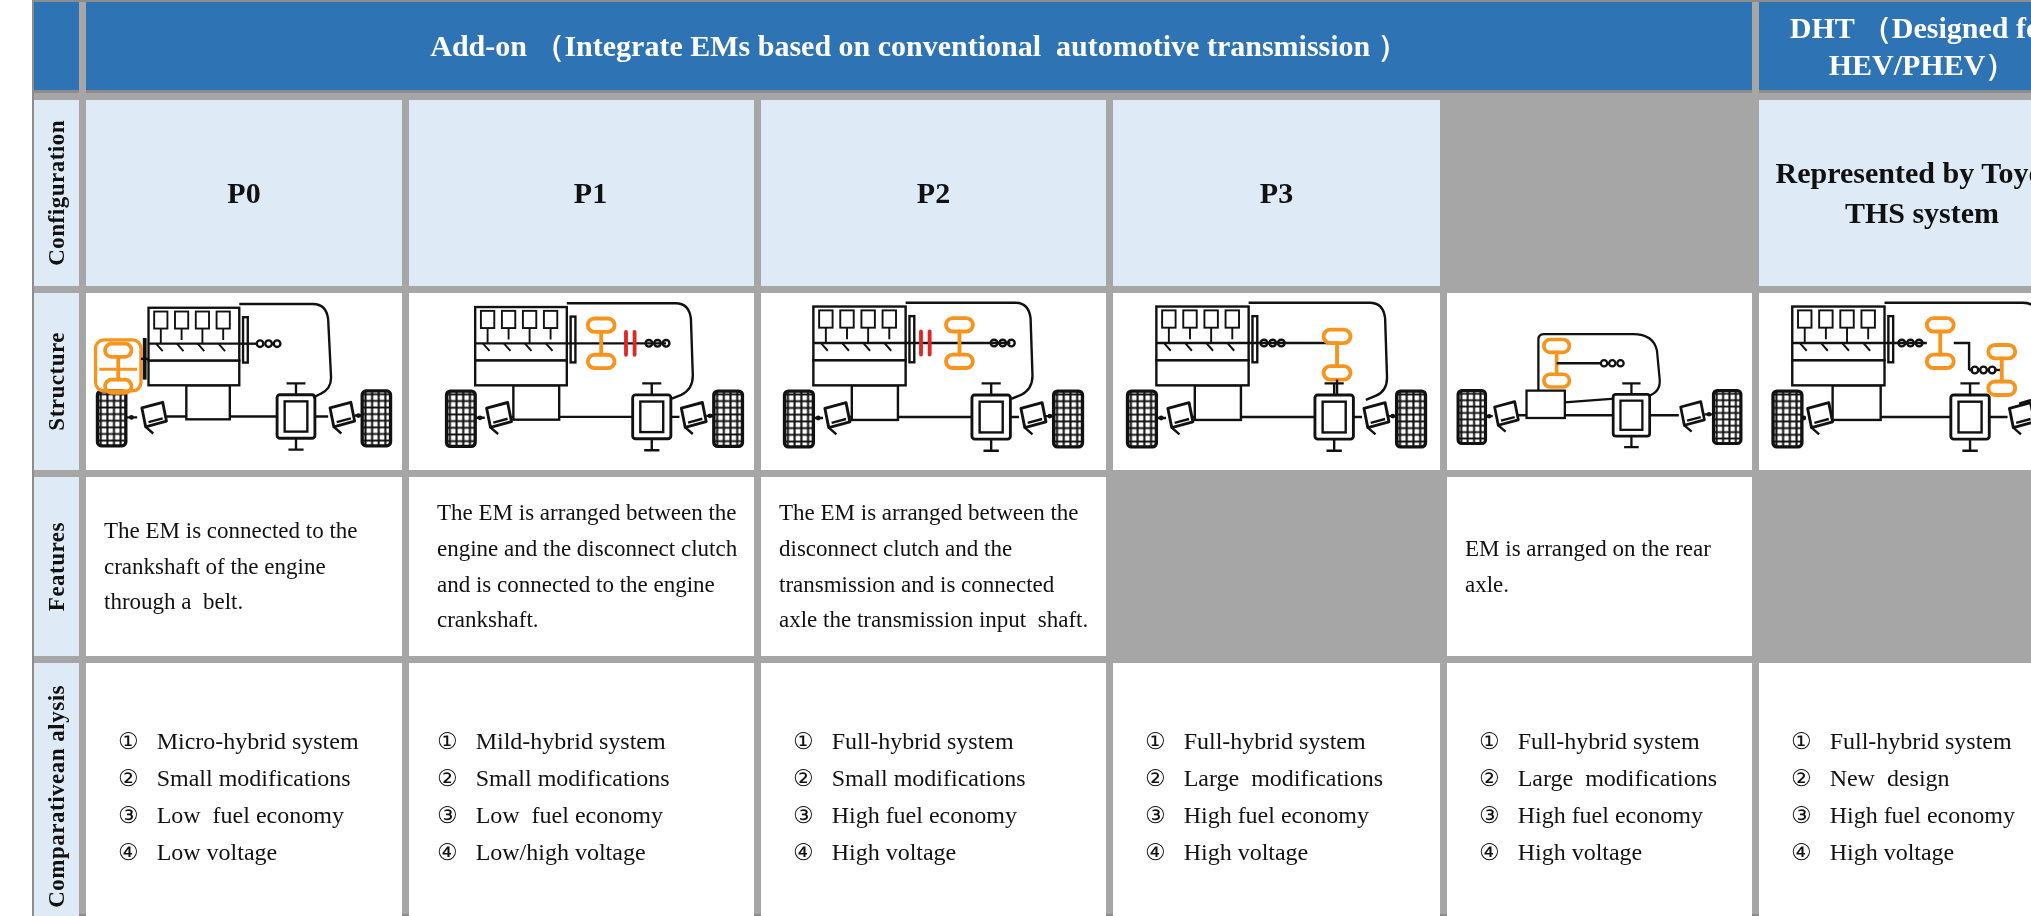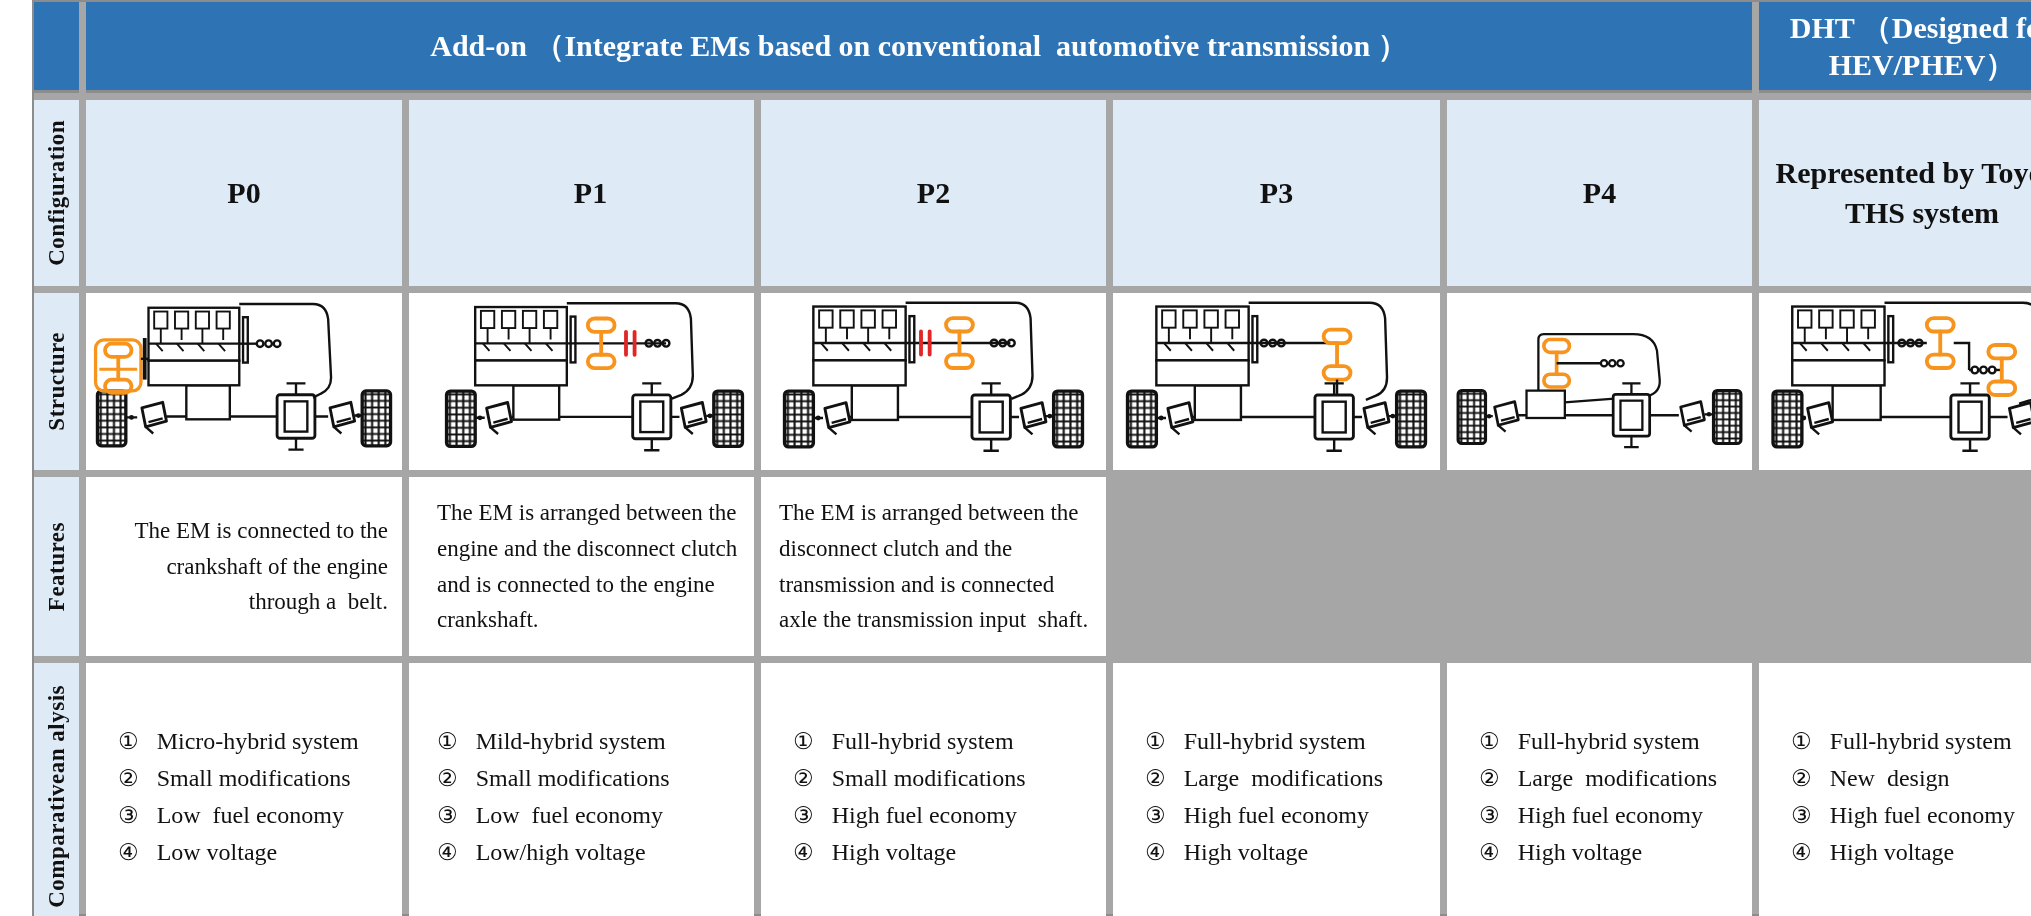--- a/index.html
+++ b/index.html
@@ -18,21 +18,21 @@
   .rot{writing-mode:vertical-rl;transform:rotate(180deg);letter-spacing:.5px;}
   .cfg{font-weight:bold;font-size:30px;text-align:center;line-height:1.35;padding:0 10px;white-space:pre-wrap;}
   .feat{font-size:23px;line-height:1.55;justify-content:flex-start;align-items:center;padding:8px 14px 8px 18px;text-align:left;white-space:pre-wrap;}
   .feat .inner{width:100%;}
   .ana{flex-direction:column;align-items:flex-start;justify-content:center;padding-left:32px;font-size:24px;}
   .ana .item{display:flex;align-items:center;gap:18px;margin:5px 0;white-space:pre-wrap;}
   .blt{font-family:"DejaVu Sans",sans-serif;font-size:23px;}
   .struct{padding:2px;}
   .struct svg{width:100%;height:100%;display:block;}
   
-  .c1{grid-column:1;} .c2{grid-column:2;text-align:right;} .c3{grid-column:3;padding-left:28px;} .c4{grid-column:4;}
+  .c1{grid-column:1;} .c2{grid-column:2;} .c3{grid-column:3;padding-left:28px;} .c4{grid-column:4;}
   .c5{grid-column:5;} .c6{grid-column:6;} .c7{grid-column:7;}
   .r1{grid-row:1;} .r2{grid-row:2;} .r3{grid-row:3;} .r4{grid-row:4;} .r5{grid-row:5;}
   .addon{grid-column:2/7;grid-row:1;}
 </style>
 </head>
 <body>
 
 <svg width="0" height="0" style="position:absolute" aria-hidden="true">
   <defs>
     <pattern id="hatch" width="7" height="7" patternUnits="userSpaceOnUse">
@@ -99,21 +99,20 @@
         <span class="rot">Features</span>
       </div>
     <div class="cell rowlabel c1 r5">
         <span class="rot">Comparativean alysis</span>
       </div>
 
     <div class="cell lightblue cfg c2 r2">P0</div>
     <div class="cell lightblue cfg c3 r2">P1</div>
     <div class="cell lightblue cfg c4 r2">P2</div>
     <div class="cell lightblue cfg c5 r2">P3</div>
-    <div class="cell lightblue cfg c6 r2">P4</div>
     <div class="cell lightblue cfg c7 r2">Represented by Toyota THS system</div>
 
     <div class="cell struct c2 r3">
       <svg viewBox="0 0 330 180">
         <g>
             <use href="#wheel" x="10" y="100"></use>
             <use href="#wheel" x="290" y="100"></use>
           </g>
         <path d="M40 128 H52 M83 127 H104 M150 127 H200 M240 127 H254 M282 126 H290" stroke="#111" stroke-width="2.5" fill="none"></path>
         <circle cx="46" cy="128" r="2.5" fill="#111"></circle>
@@ -248,20 +247,21 @@
         <path d="M198 50 H214 V78 M214 78 H218" stroke="#111" stroke-width="2.5" fill="none"></path>
         <use href="#ooo" x="220" y="78"></use>
         <path d="M240 78 H248" stroke="#111" stroke-width="2.5"></path>
         <use href="#em" x="234" y="52"></use>
       </svg>
     </div>
 
     <div class="cell feat c2 r4"><div class="inner">The EM is connected to the crankshaft of the engine through a  belt.</div></div>
     <div class="cell feat c3 r4"><div class="inner">The EM is arranged between the engine and the disconnect clutch and is connected to the engine  crankshaft.</div></div>
     <div class="cell feat c4 r4"><div class="inner">The EM is arranged between the disconnect clutch and the transmission and is connected axle the transmission input  shaft.</div></div>
+    <div class="cell feat c6 r4"><div class="inner">EM is arranged on the rear axle.</div></div>
 
     <div class="cell ana c2 r5">
       <div class="item"><span class="blt">①</span><span>Micro-hybrid system</span></div>
       <div class="item"><span class="blt">②</span><span>Small modifications</span></div>
       <div class="item"><span class="blt">③</span><span>Low  fuel economy</span></div>
       <div class="item"><span class="blt">④</span><span>Low voltage</span></div>
     </div>
     <div class="cell ana c3 r5">
       <div class="item"><span class="blt">①</span><span>Mild-hybrid system</span></div>
       <div class="item"><span class="blt">②</span><span>Small modifications</span></div>

